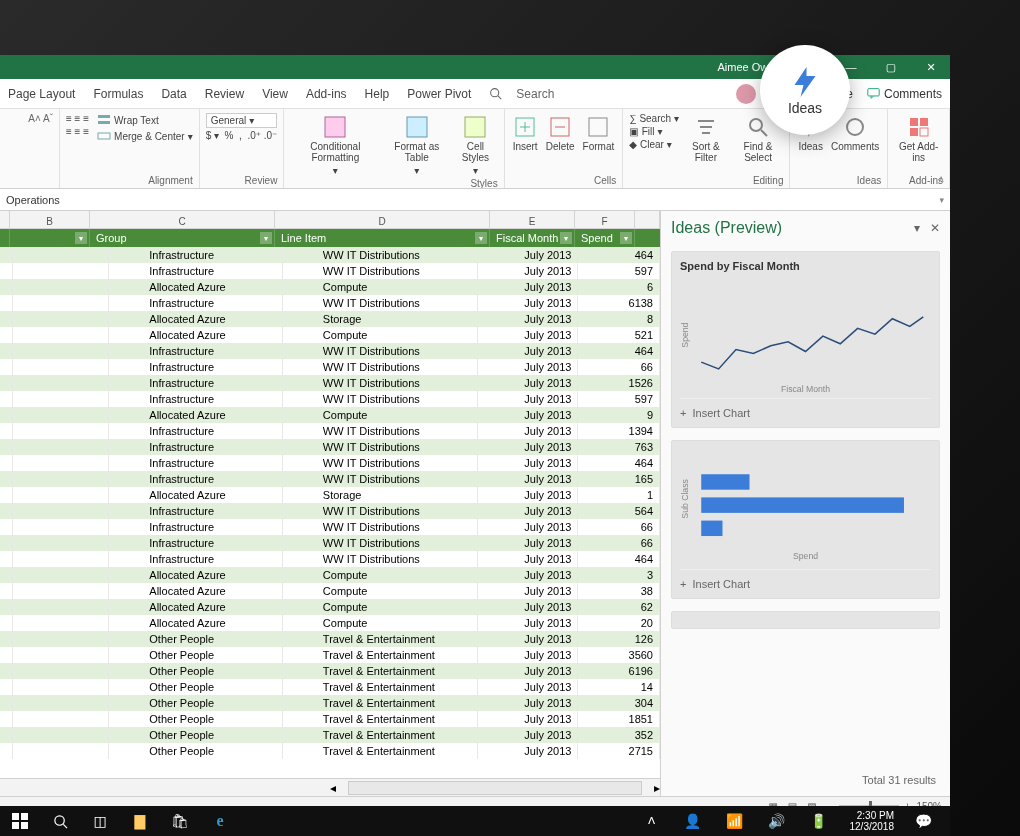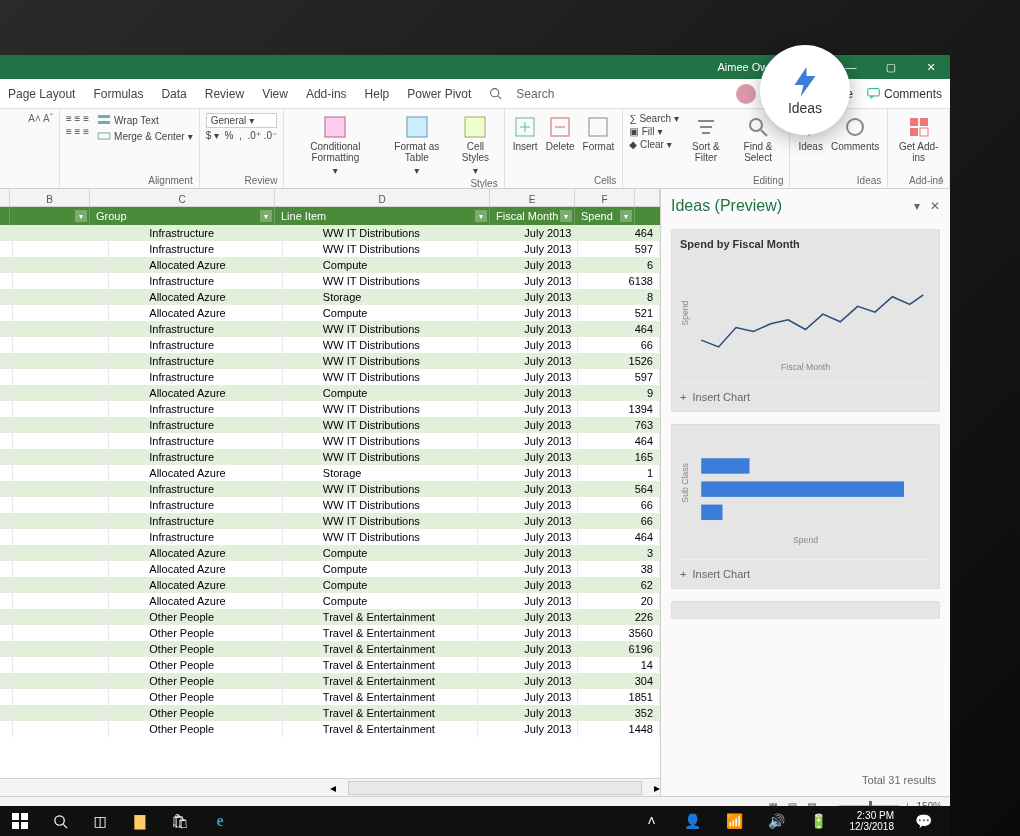--- a/index.html
+++ b/index.html
@@ -44,21 +44,21 @@
 .cell.num { justify-content: flex-end; }
 .hscroll { height: 18px; background: #f3f3f3; border-top: 1px solid #d0d0d0; display: flex; align-items: center; padding-left: 330px; }
 .hscroll .track { flex: 1; height: 14px; background: #e8e8e8; border: 1px solid #ccc; position: relative; margin: 0 12px; }
 .ideas-pane { width: 290px; background: #fafafa; border-left: 1px solid #d0d0d0; display: flex; flex-direction: column; }
 .pane-header { display: flex; align-items: center; padding: 8px 10px; color: #217346; font-size: 16px; font-weight: 400; }
 .pane-header .pane-ctrl { margin-left: auto; display: flex; gap: 10px; color: #666; font-size: 12px; }
 .card { margin: 6px 10px; background: #e5e5e5; border: 1px solid #ddd; border-radius: 2px; padding: 8px; }
 .card-title { font-size: 11px; font-weight: 600; color: #333; margin-bottom: 6px; }
 .chart-area { height: 120px; position: relative; }
 .axis-label { font-size: 9px; fill: #888; }
-.insert-link { font-size: 11px; color: #666; padding-top: 8px; border-top: 1px solid #eee; margin-top: 6px; cursor: pointer; }
+.insert-link { font-size: 11px; color: #666; padding-top: 8px; border-top: 1px solid #eee; cursor: pointer; }
 .results-footer { margin: auto 10px 6px 10px; text-align: right; font-size: 11px; color: #666; padding: 4px; }
 .statusbar { height: 20px; background: #f3f3f3; border-top: 1px solid #d0d0d0; display: flex; align-items: center; justify-content: flex-end; gap: 10px; padding: 0 8px; font-size: 10px; color: #555; }
 .statusbar .zoom { display: flex; align-items: center; gap: 6px; }
 .slider-track { width: 60px; height: 3px; background: #bbb; position: relative; }
 .slider-track::after { content: ''; position: absolute; left: 50%; top: -4px; width: 3px; height: 11px; background: #666; }
 .taskbar { position: absolute; bottom: 0; left: 0; right: 70px; height: 30px; background: #101010; display: flex; align-items: center; }
 .taskbar-left { display: flex; align-items: center; }
 .tb-icon { width: 40px; height: 30px; display: flex; align-items: center; justify-content: center; cursor: pointer; color: #fff; font-size: 14px; }
 .taskbar-right { margin-left: auto; display: flex; align-items: center; gap: 2px; padding-right: 6px; color: #fff; font-size: 10px; }
 .tb-clock { text-align: right; line-height: 1.1; padding: 0 8px; }
@@ -262,20 +262,23 @@
     <span style="position:absolute; right:6px; bottom:3px; color:#888; cursor:pointer">˄</span>
   </div>
 
   <div class="ideas-badge">
     <svg viewBox="0 0 24 24">
         <path d="M13 2 L5 14 L11 14 L9 22 L19 8 L13 8 Z" fill="#3b7dd8"></path>
       </svg>
     <span>Ideas</span>
   </div>
 
+  <div class="formula-bar">
+    <span>Operations</span>
+  </div>
 
   <div class="workspace">
     <div class="sheet">
       <div class="col-headers">
         <div class="ch-a"></div>
         <div class="ch-b">B</div>
         <div class="ch-c">C</div>
         <div class="ch-d">D</div>
         <div class="ch-e">E</div>
         <div class="ch-f">F</div>
@@ -496,21 +499,21 @@
             <div class="cell w-c">Compute</div>
             <div class="cell w-d num">July 2013</div>
             <div class="cell w-e num">20</div>
           </div>
           <div class="data-row">
             <div class="cell w-a"></div>
             <div class="cell w-b"></div>
             <div class="cell w-b2">Other People</div>
             <div class="cell w-c">Travel &amp; Entertainment</div>
             <div class="cell w-d num">July 2013</div>
-            <div class="cell w-e num">226</div>
+            <div class="cell w-e num">126</div>
           </div>
           <div class="data-row">
             <div class="cell w-a"></div>
             <div class="cell w-b"></div>
             <div class="cell w-b2">Other People</div>
             <div class="cell w-c">Travel &amp; Entertainment</div>
             <div class="cell w-d num">July 2013</div>
             <div class="cell w-e num">3560</div>
           </div>
           <div class="data-row">
@@ -552,21 +555,21 @@
             <div class="cell w-c">Travel &amp; Entertainment</div>
             <div class="cell w-d num">July 2013</div>
             <div class="cell w-e num">352</div>
           </div>
           <div class="data-row">
             <div class="cell w-a"></div>
             <div class="cell w-b"></div>
             <div class="cell w-b2">Other People</div>
             <div class="cell w-c">Travel &amp; Entertainment</div>
             <div class="cell w-d num">July 2013</div>
-            <div class="cell w-e num">1448</div>
+            <div class="cell w-e num">2715</div>
           </div>
         </div>
       <div class="hscroll">
         <span>◂</span>
         <div class="track"></div>
         <span>▸</span>
       </div>
     </div>
 
     <div class="ideas-pane">

